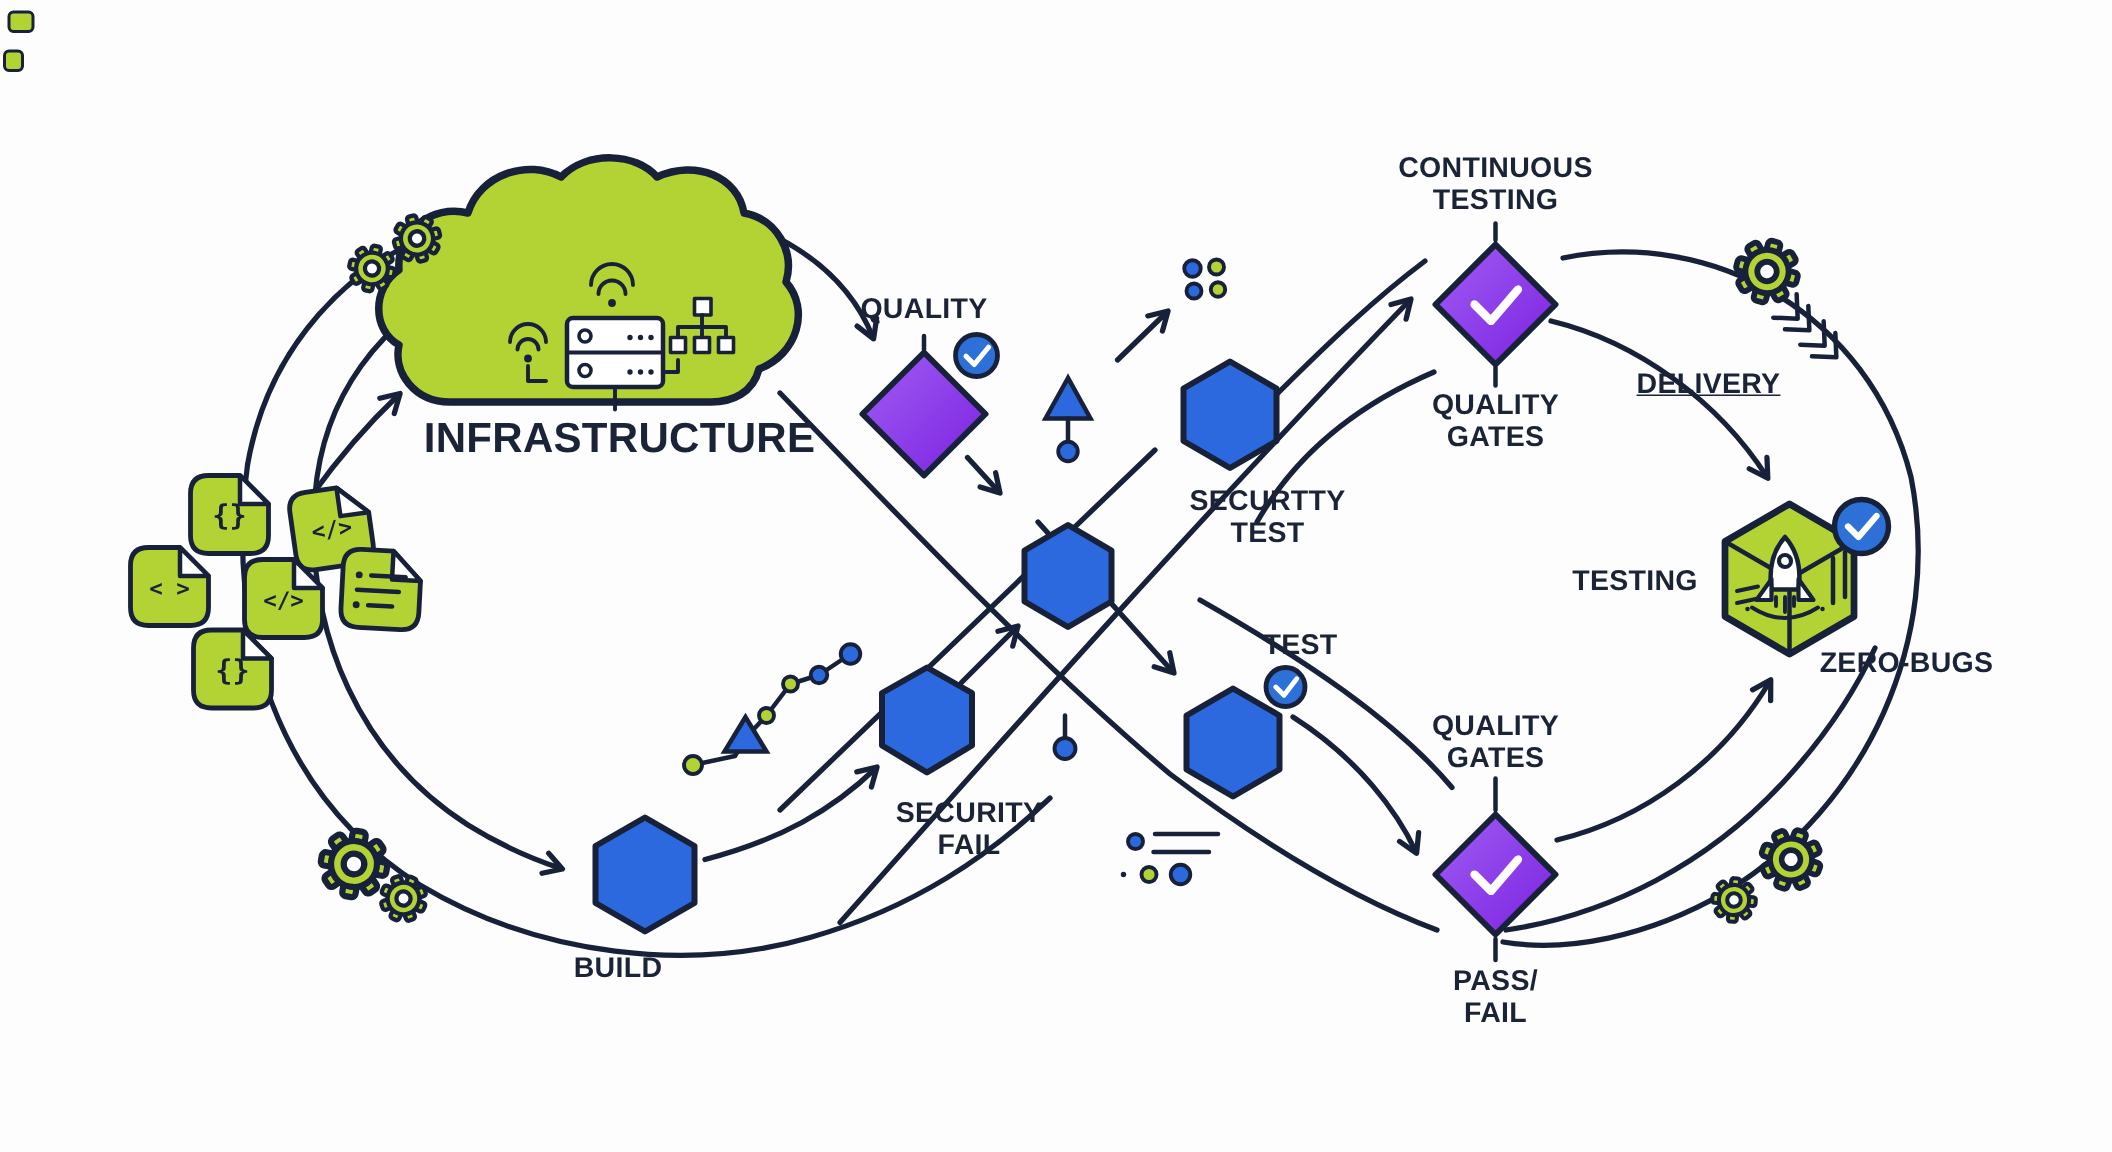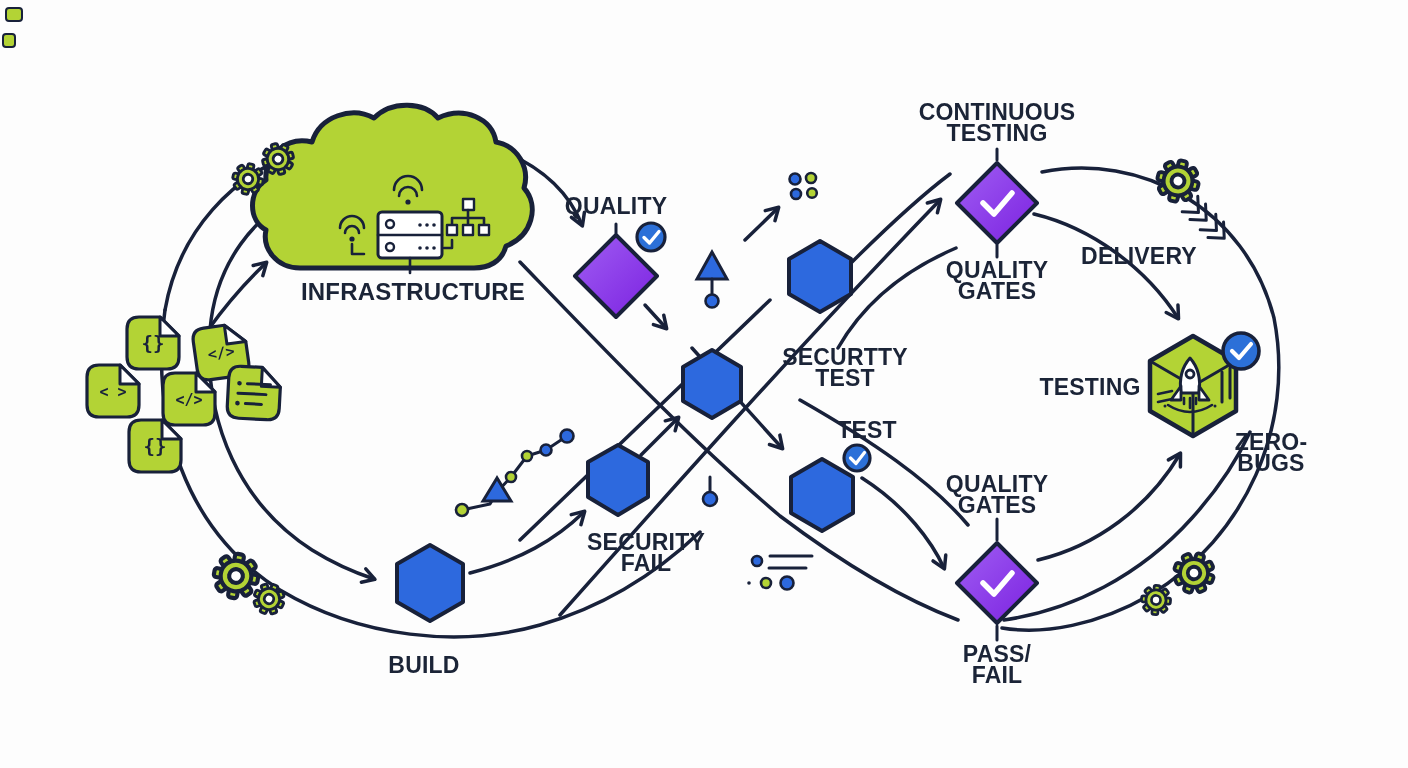--- a/index.html
+++ b/index.html
@@ -32,25 +32,25 @@
   .wfill{fill:#ffffff;stroke:var(--navy);stroke-width:3;stroke-linejoin:round;}
   .ndot{fill:var(--navy);}
   .gdot{fill:var(--green);stroke:var(--navy);stroke-width:2.6;}
   .bdot{fill:var(--blue);stroke:var(--navy);stroke-width:2.6;}
   stop.p1{stop-color:var(--purple1);}
   stop.p2{stop-color:var(--purple2);}
 
   
   .lbl{
     position:absolute;transform:translateX(-50%);
-    font-weight:700;font-size:23px;line-height:21px;
+    font-weight:700;font-size:19px;line-height:21px;
     color:var(--text,#1b2437);text-align:center;white-space:pre-line;
     letter-spacing:.2px;
   }
-  .lbl.big{font-size:24px;}
+  .lbl.big{font-size:28px;}
 </style>
 </head>
 <body>
 
 <div class="canvas">
 
 <svg class="art" width="1408" height="768" viewBox="0 0 1408 768">
   <defs>
     <marker id="ah" markerUnits="userSpaceOnUse" markerWidth="24" markerHeight="24" refX="16" refY="11" orient="auto">
       <path d="M5,4 L17,11 L5,18" fill="none" stroke="var(--navy)" stroke-width="3.5" stroke-linecap="round" stroke-linejoin="round"></path>
@@ -287,27 +287,27 @@
     <rect class="gdot" x="3" y="34" width="12" height="13" rx="3" style="stroke-width:2"></rect>
   </g>
 </svg>
 
 <div class="lbl big" style="left:413px;top:281px;">INFRASTRUCTURE</div>
 <div class="lbl" style="left:616px;top:196px;">QUALITY</div>
 <div class="lbl" style="left:997px;top:102px;">CONTINUOUS
 TESTING</div>
 <div class="lbl" style="left:997px;top:260px;">QUALITY
 GATES</div>
-<div class="lbl" style="left:1139px;top:246px;">DELIVERY</div>
+<div class="lbl" style="left:1139px;top:246px;text-decoration:underline;">DELIVERY</div>
 <div class="lbl" style="left:1090px;top:377px;">TESTING</div>
 <div class="lbl" style="left:1271px;top:432px;">ZERO-BUGS</div>
-<div class="lbl" style="left:845px;top:324px;margin-top:23px;">SECURTTY
+<div class="lbl" style="left:845px;top:324px;">SECURTTY
 TEST</div>
 <div class="lbl" style="left:867px;top:420px;">TEST</div>
 <div class="lbl" style="left:997px;top:474px;">QUALITY
 GATES</div>
 <div class="lbl" style="left:997px;top:644px;">PASS/
 FAIL</div>
 <div class="lbl" style="left:646px;top:532px;">SECURITY
 FAIL</div>
-<div class="lbl" style="left:424px;top:635px;margin-top:20px;">BUILD</div>
+<div class="lbl" style="left:412px;top:635px;">BUILD</div>
 
 </div>
 
 </body></html>

